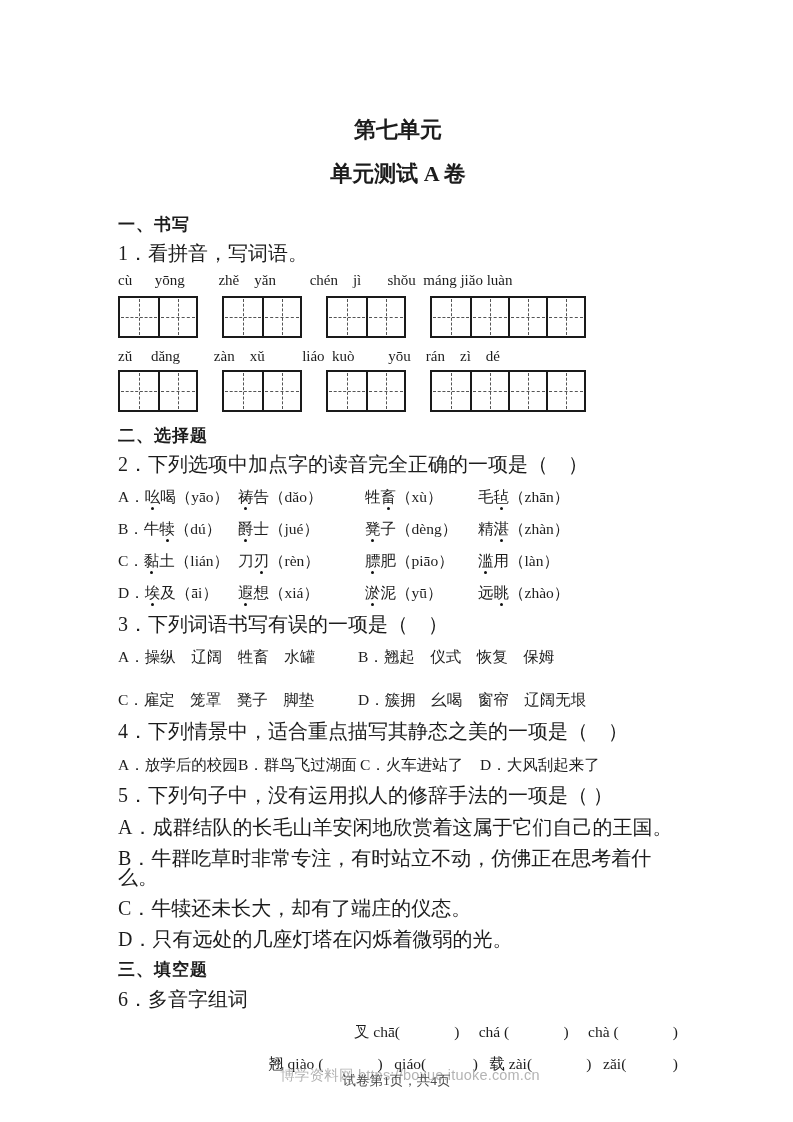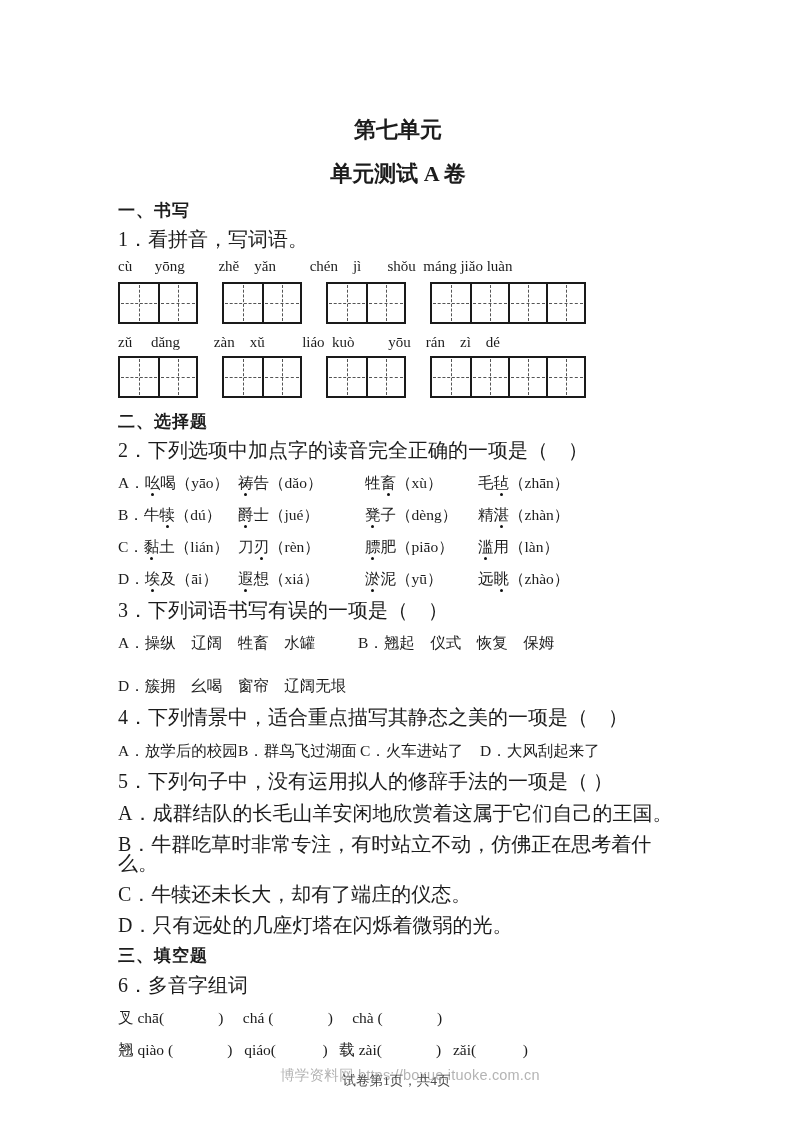--- a/index.html
+++ b/index.html
@@ -11,37 +11,37 @@
     color: #1c1c1c;
     overflow: hidden;
   }
   .page { position: relative; width: 793px; height: 998px; background: #fff; }
   .content { position: absolute; left: 118px; top: 116px; width: 560px; }
 
   .title {
     font-size: 22px; font-weight: bold; text-align: center;
     line-height: 28px; margin: 0 0 16px;
   }
-  .subtitle { margin: 0 0 12px; }
+  .subtitle { margin: 0 0 26px; }
 
   .sec {
     font-family: "Liberation Sans", "DejaVu Sans", sans-serif;
     font-size: 17px; font-weight: bold; line-height: 22px;
     margin: 0 0 8px; letter-spacing: 1px;
   }
   .sec3 { margin-bottom: 9px; }
 
   .line { font-size: 20px; line-height: 19px; margin: 0 0 13px; }
   .tight { margin-bottom: 8px; }
   .mb12 { margin-bottom: 12px; }
   .mb14 { margin-bottom: 14px; }
   .mb10 { margin-bottom: 10px; }
 
   .pline { font-size: 15px; line-height: 19px; white-space: pre; margin: 0 0 6px; }
-  .pline2 { font-size: 15.5px; line-height: 19px; white-space: pre; margin: 0 0 13px; }
+  .pline2 { font-size: 15.5px; line-height: 19px; white-space: pre; margin: 0 0 13px; text-align: right; }
   .plast { margin-bottom: 4px; }
 
   .grow { display: flex; gap: 24px; margin: 0 0 10px; }
   .grow1 { margin-bottom: 9px; }
   .grow2 { margin-bottom: 13px; }
   .ggroup { display: flex; border: 2px solid #1a1a1a; background: #fff; }
   .gcell { width: 38px; height: 38px; position: relative; }
   .gcell + .gcell { border-left: 2px solid #1a1a1a; }
   .gcell::before {
     content: ""; position: absolute; top: 1px; bottom: 1px; left: 50%;
@@ -166,20 +166,21 @@
       <span><span>D．</span><span></span><span class="dch">埃</span><span>及</span><span>（āi）</span></span>
       <span><span></span><span class="dch">遐</span><span>想</span><span>（xiá）</span></span>
       <span><span></span><span class="dch">淤</span><span>泥</span><span>（yū）</span></span>
       <span><span>远</span><span class="dch">眺</span><span></span><span>（zhào）</span></span>
     </div>
 
     <div class="line">3．下列词语书写有误的一项是（　）</div>
     <div class="q3grid">
       <span>A．操纵　辽阔　牲畜　水罐</span>
       <span>B．翘起　仪式　恢复　保姆</span>
+      <span>C．雇定　笼罩　凳子　脚垫</span>
       <span>D．簇拥　幺喝　窗帘　辽阔无垠</span>
     </div>
 
     <div class="line mb14">4．下列情景中，适合重点描写其静态之美的一项是（　）</div>
     <div class="q4grid">
       <span>A．放学后的校园</span>
       <span>B．群鸟飞过湖面</span>
       <span>C．火车进站了</span>
       <span>D．大风刮起来了</span>
     </div>

